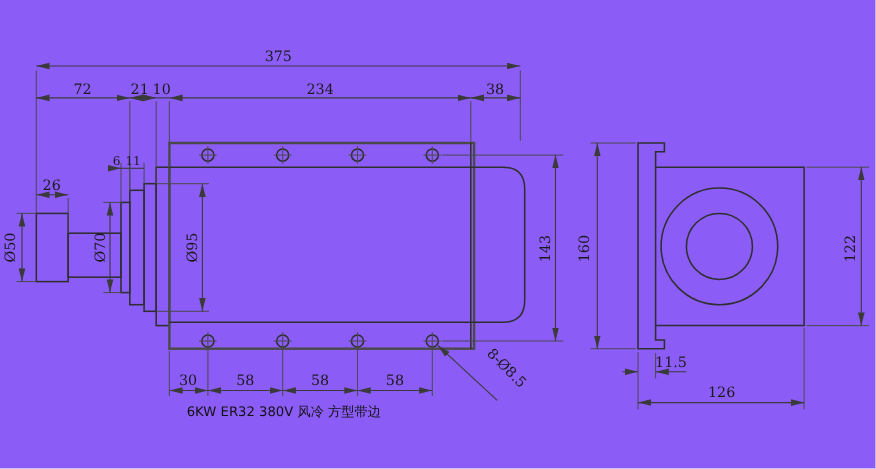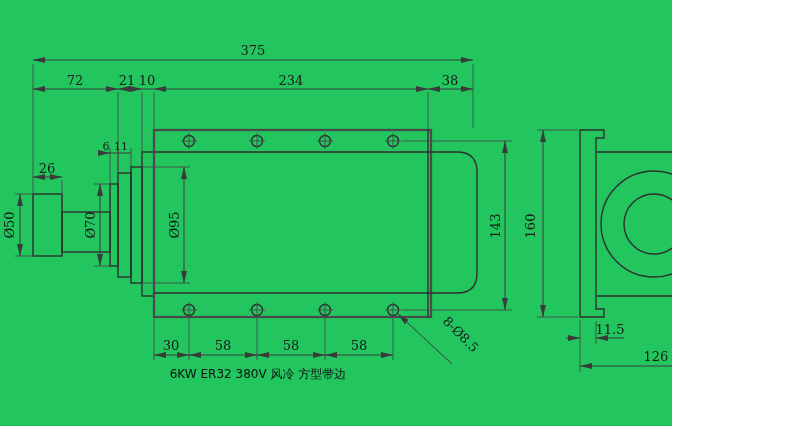--- a/index.html
+++ b/index.html
@@ -1,16 +1,16 @@
 <!DOCTYPE html>
 <html><head>
 <meta charset="utf-8">
 <style>
   html,body{margin:0;padding:0;background:#ffffff;}
-  .canvas{position:relative;width:672px;height:426px;background:#22c55e;overflow:hidden;
+  .canvas{position:relative;width:796px;height:426px;background:#8b5cf6;overflow:hidden;
           font-family:"DejaVu Serif", serif;}
   svg{display:block}
   .obj{stroke:#2f2f2f;stroke-width:1.4;fill:none;stroke-linecap:butt;stroke-linejoin:miter;}
   .obj-thick{stroke:#4a4a4a;stroke-width:2.2;fill:none;}
   .dimline{stroke:#3a3a3a;stroke-width:1;fill:none;}
   .extline{stroke:#4a4a4a;stroke-width:0.9;fill:none;}
   .dimtext{fill:#1a1a1a;font-size:13px;font-family:"DejaVu Serif", serif;}
   .dimtext-sm{fill:#1a1a1a;font-size:11px;font-family:"DejaVu Serif", serif;}
   .titletext{fill:#111;font-size:12px;font-family:"DejaVu Sans", sans-serif;}
 </style>

